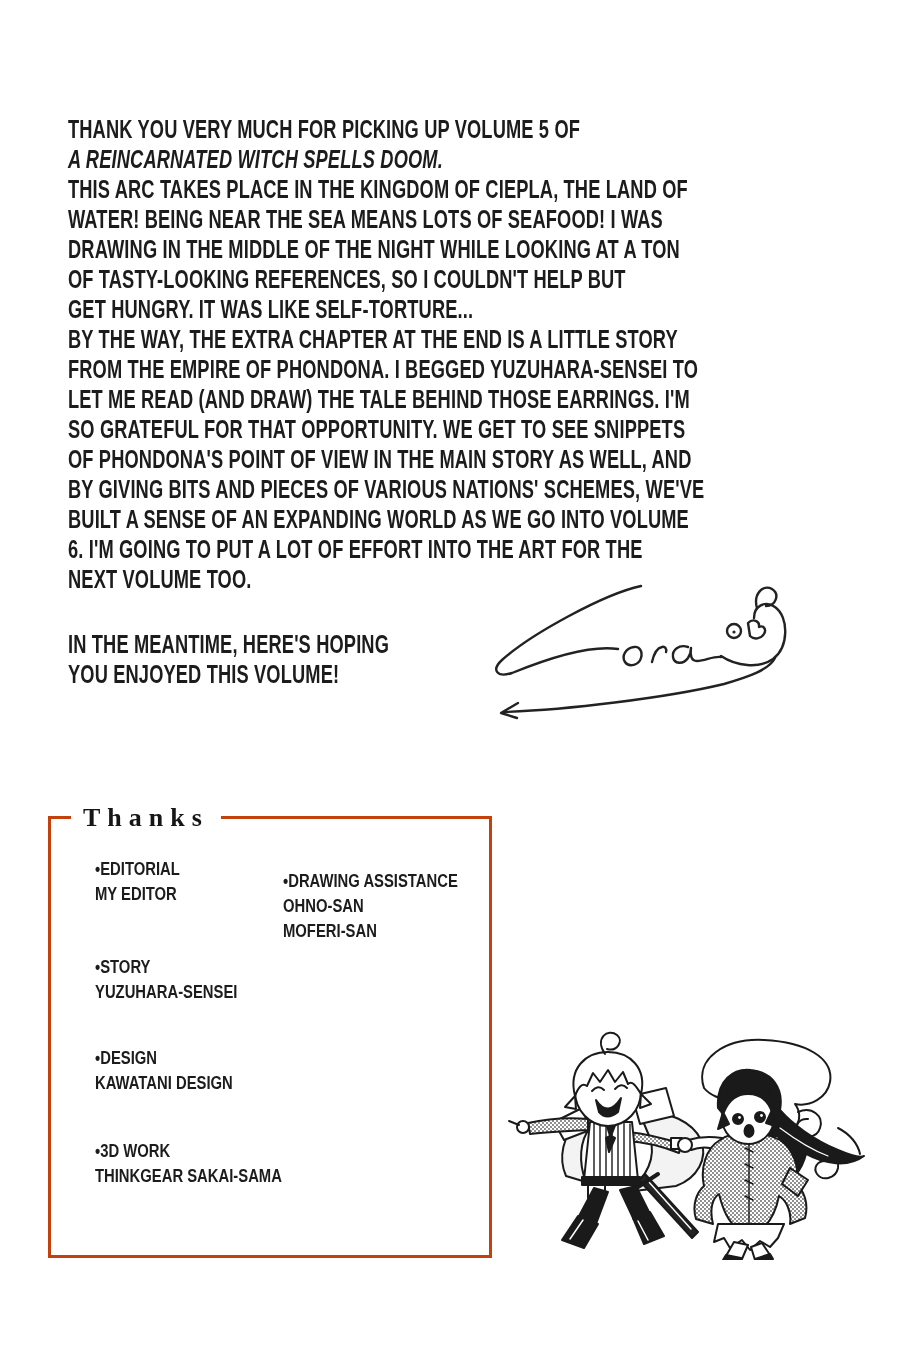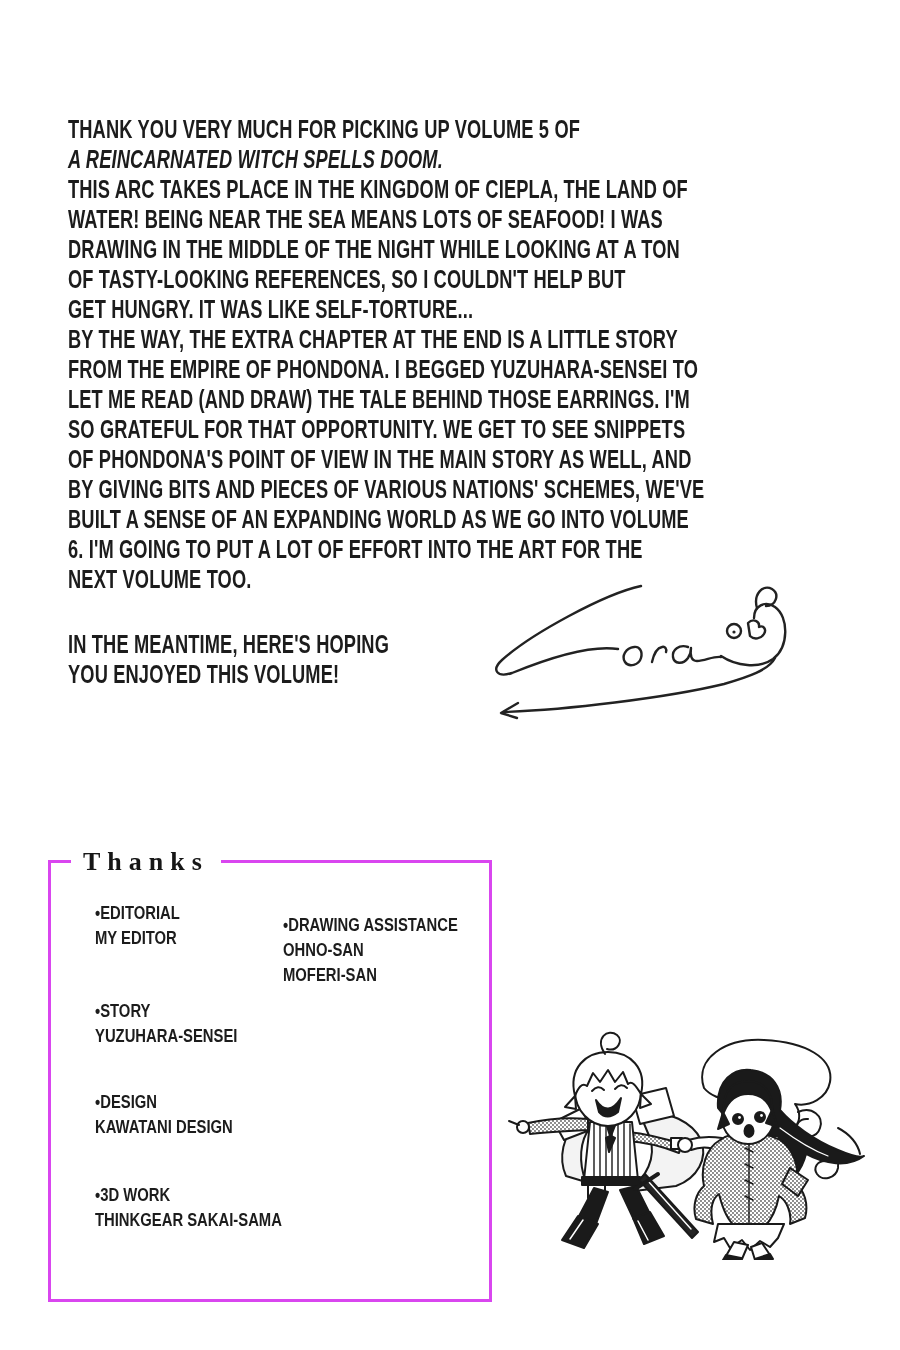--- a/index.html
+++ b/index.html
@@ -27,23 +27,23 @@
   }
   .line1   { top:114px; }
   .titleln { top:144px; font-style:italic; }
   .bodyln  { top:174px; }
   .closing { top:629px; }
 
   .signature-svg { position:absolute; left:476px; top:570px; }
 
   .thanks-box {
     position:absolute;
-    left:48px; top:860px;
+    left:48px; top:816px;
     width:444px; height:442px;
-    border:3px solid #d946ef;
+    border:3px solid #c2410c;
     box-sizing:border-box;
   }
   .thanks-title {
     position:absolute;
     top:-20px; left:20px;
     background:#ffffff;
     padding:0 12px;
     font-family:"Liberation Serif", serif;
     font-weight:bold;
     font-size:26px;

